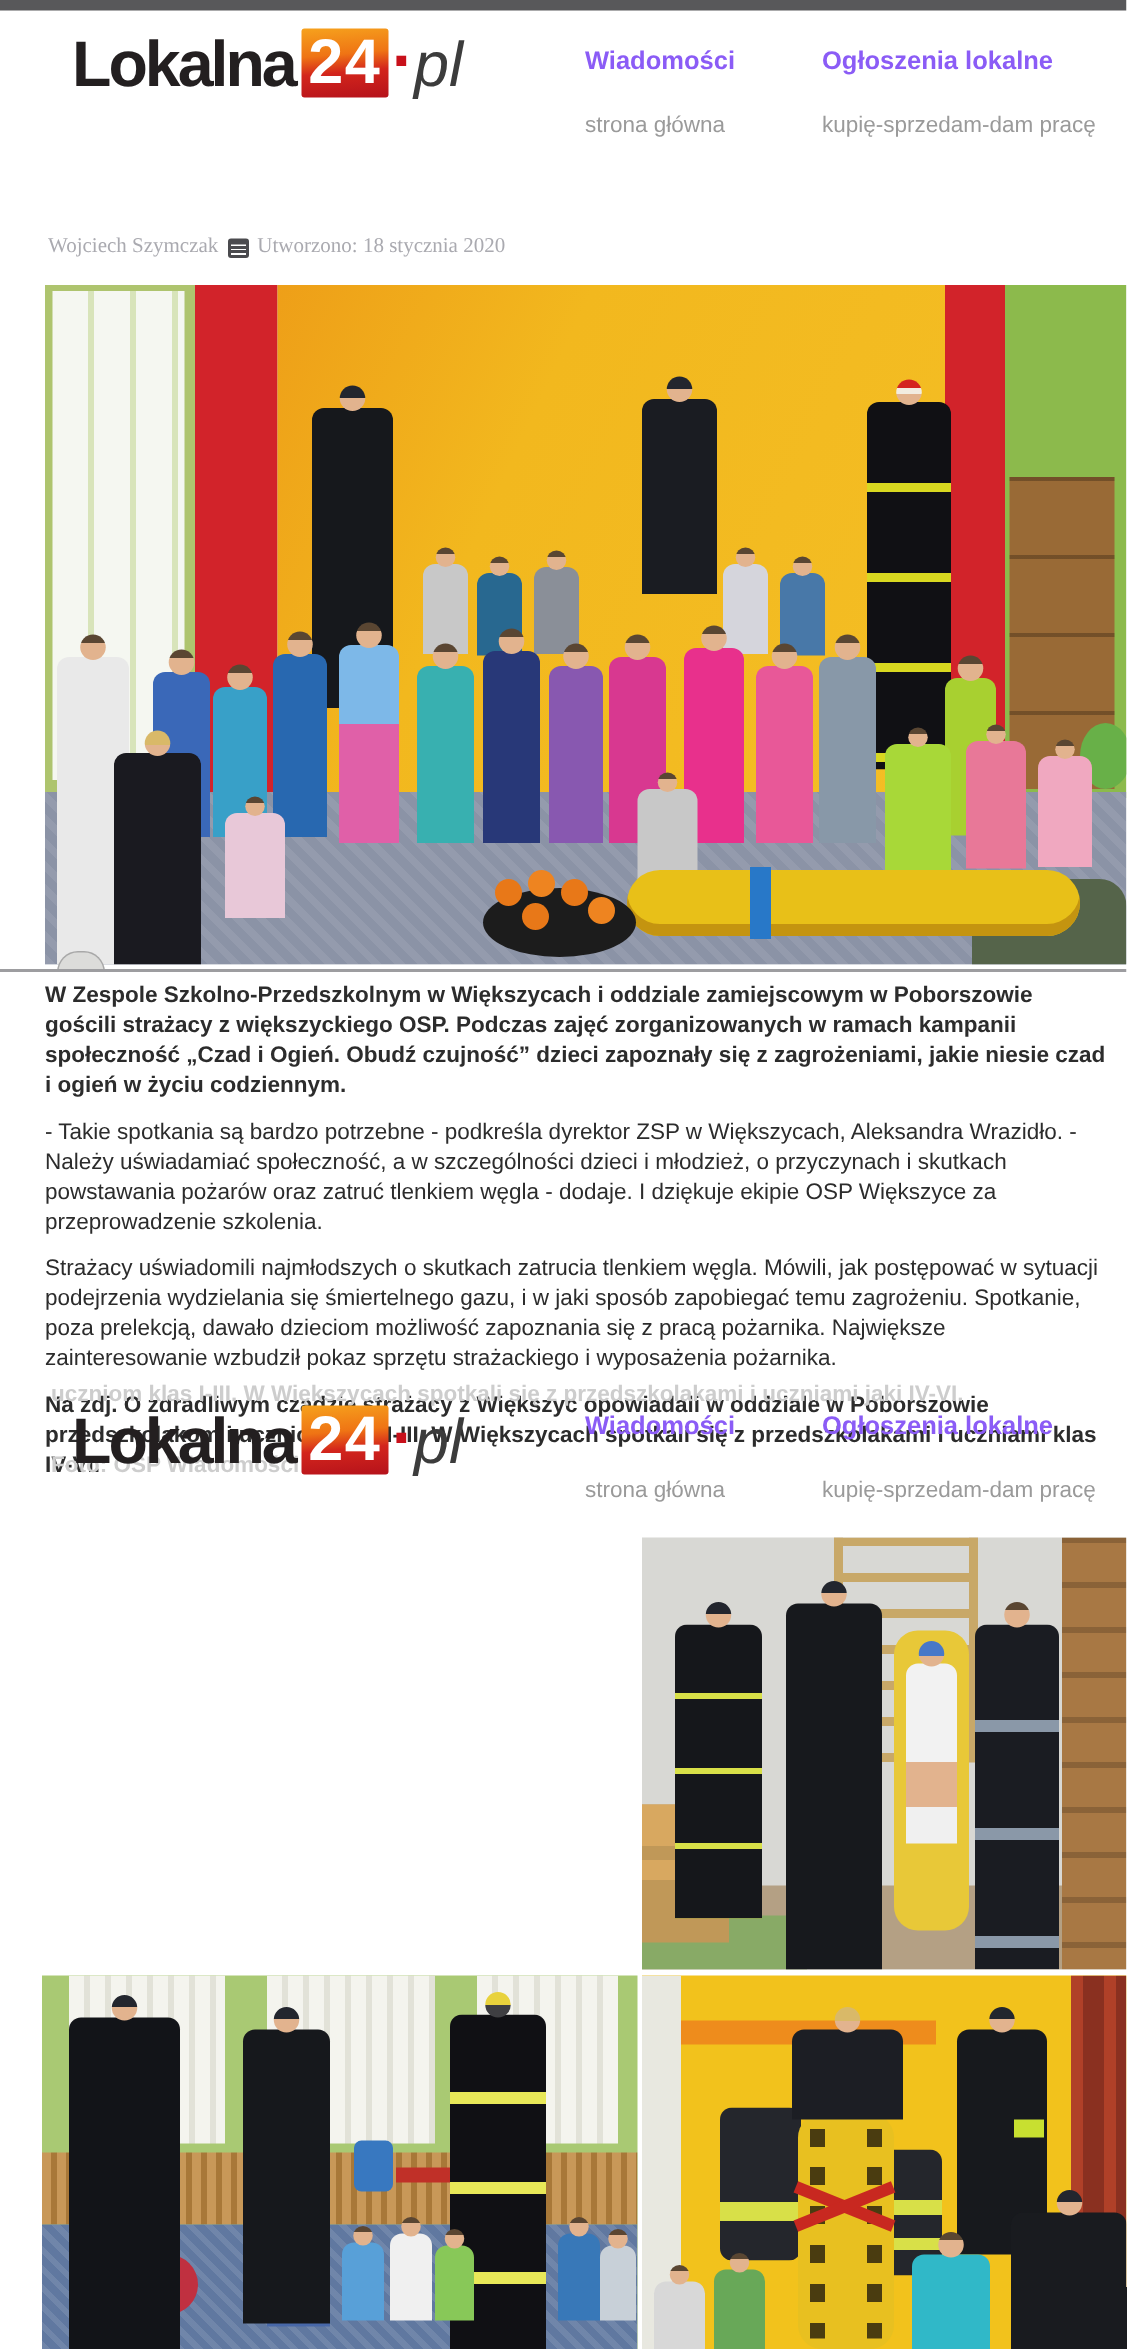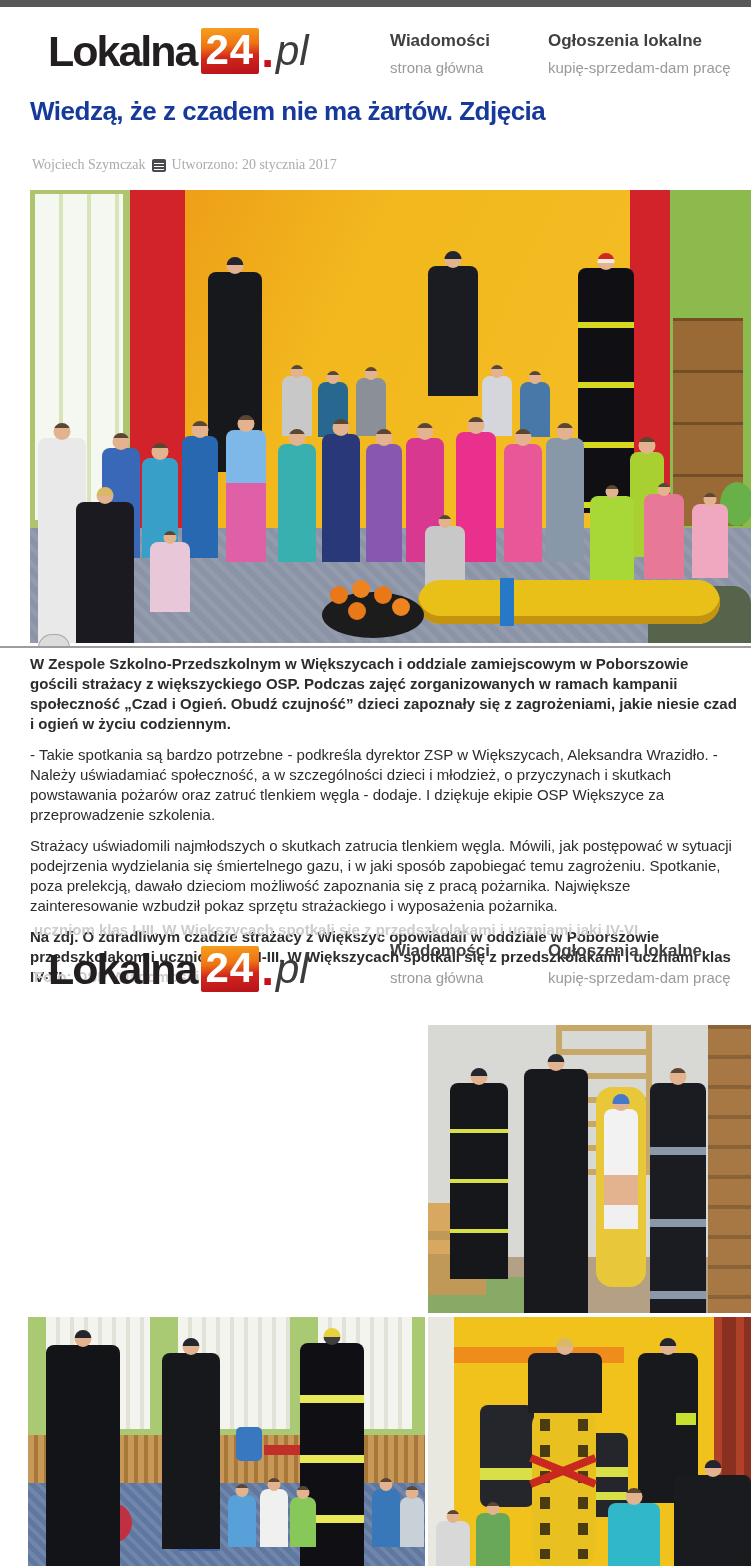--- a/index.html
+++ b/index.html
@@ -5,29 +5,29 @@
   html,body{margin:0;padding:0;}
   body{width:751px;height:1566px;overflow:hidden;background:#fff;
        font-family:"Liberation Sans",sans-serif;position:relative;}
   .ab{position:absolute;}
   .page{position:absolute;left:0;top:0;width:751px;height:1566px;overflow:hidden;background:#fff;}
 
   
   .topbar{left:0;top:0;width:751px;height:7px;background:#58585a;}
 
   
-  .logo{display:flex;align-items:center;height:64px;}
+  .logo{display:flex;align-items:flex-start;height:64px;}
   .logo-left{font-size:43px;font-weight:bold;letter-spacing:-2px;color:#231f20;}
   .logo-box{margin-left:4px;padding:1px 5px 3px 5px;font-size:42px;font-weight:bold;color:#fff;
             letter-spacing:1px;line-height:1;border-radius:2px;
             background:linear-gradient(175deg,#f6a21d 0%,#ef7414 38%,#d3251c 62%,#b5121b 100%);}
   .logo-dot{font-size:46px;font-weight:bold;color:#c8101a;margin-left:2px;line-height:0.4;}
   .logo-tld{font-size:42px;font-style:italic;color:#3c3c3c;margin-left:2px;font-weight:400;}
-  .nav-label{font-size:17px;font-weight:bold;color:#404040;}
-  .nav-sub{font-size:15px;color:#9a9a9a;margin-top:8px;}
+  .nav-label{font-size:17px;font-weight:bold;color:#8b5cf6;}
+  .nav-sub{font-size:15px;color:#9a9a9a;margin-top:24px;}
 
   .title{font-size:26px;font-weight:bold;color:#16399b;letter-spacing:-0.5px;}
   .byline{display:flex;align-items:center;gap:6px;font-size:14px;color:#aaaab0;}
   .cal{width:14px;height:13px;background:#4a4a4e;border-radius:2px;position:relative;}
   .cal::after{content:"";position:absolute;left:2px;top:4px;right:2px;bottom:2px;
               background:repeating-linear-gradient(180deg,#fff 0 1px,transparent 1px 3px);}
 
   .divider{left:0;top:646px;width:751px;height:2px;background:#9d9da0;}
   .tab-bump{left:38px;top:634px;width:30px;height:13px;background:#dcdcda;border:1px solid #a8a8a8;
             border-bottom:none;border-radius:15px 15px 0 0;}
@@ -70,26 +70,25 @@
     <div class="ab" style="left:390px;top:24px;">
       <div class="nav-label">Wiadomości</div>
       <div class="nav-sub">strona główna</div>
     </div>
     <div class="ab" style="left:548px;top:24px;">
       <div class="nav-label">Ogłoszenia lokalne</div>
       <div class="nav-sub">kupię-sprzedam-dam pracę</div>
     </div>
   </div>
 
-  <h1 class="ab title" style="left:30px;top:96px;margin:0;width:700px;">Wiedzą, że z czadem nie ma żartów. Zdjęcia</h1>
 
   <div class="ab byline" style="left:32px;top:157px;font-family:Liberation Serif, serif;">
     <span>Wojciech Szymczak</span>
     <span class="cal"></span>
-    <span>Utworzono: 20 stycznia 2017</span>
+    <span>Utworzono: 18 stycznia 2020</span>
   </div>
 
   <div class="scene" style="left:30px;top:190px;width:721px;height:453px;">
     <div class="ab" style="left:0;top:0;width:100px;height:338px;background:#aec46e;"></div>
     <div class="ab" style="left:5px;top:4px;width:88px;height:326px;background:repeating-linear-gradient(90deg,#f5f7f1 0 24px,#d8e4ba 24px 28px);"></div>
     <div class="ab" style="left:100px;top:0;width:55px;height:342px;background:#d2232a;"></div>
     <div class="ab" style="left:155px;top:0;width:445px;height:342px;background:linear-gradient(115deg,#ee9f18 0%,#f2b81e 35%,#f4be24 100%);"></div>
     <div class="ab" style="left:600px;top:0;width:40px;height:342px;background:#d2232a;"></div>
     <div class="ab" style="left:640px;top:0;width:81px;height:342px;background:#8cba4c;"></div>
     <div class="ab" style="left:643px;top:128px;width:70px;height:208px;background:#996a36 repeating-linear-gradient(180deg,rgba(0,0,0,.25) 0 3px,transparent 3px 52px);"></div>

